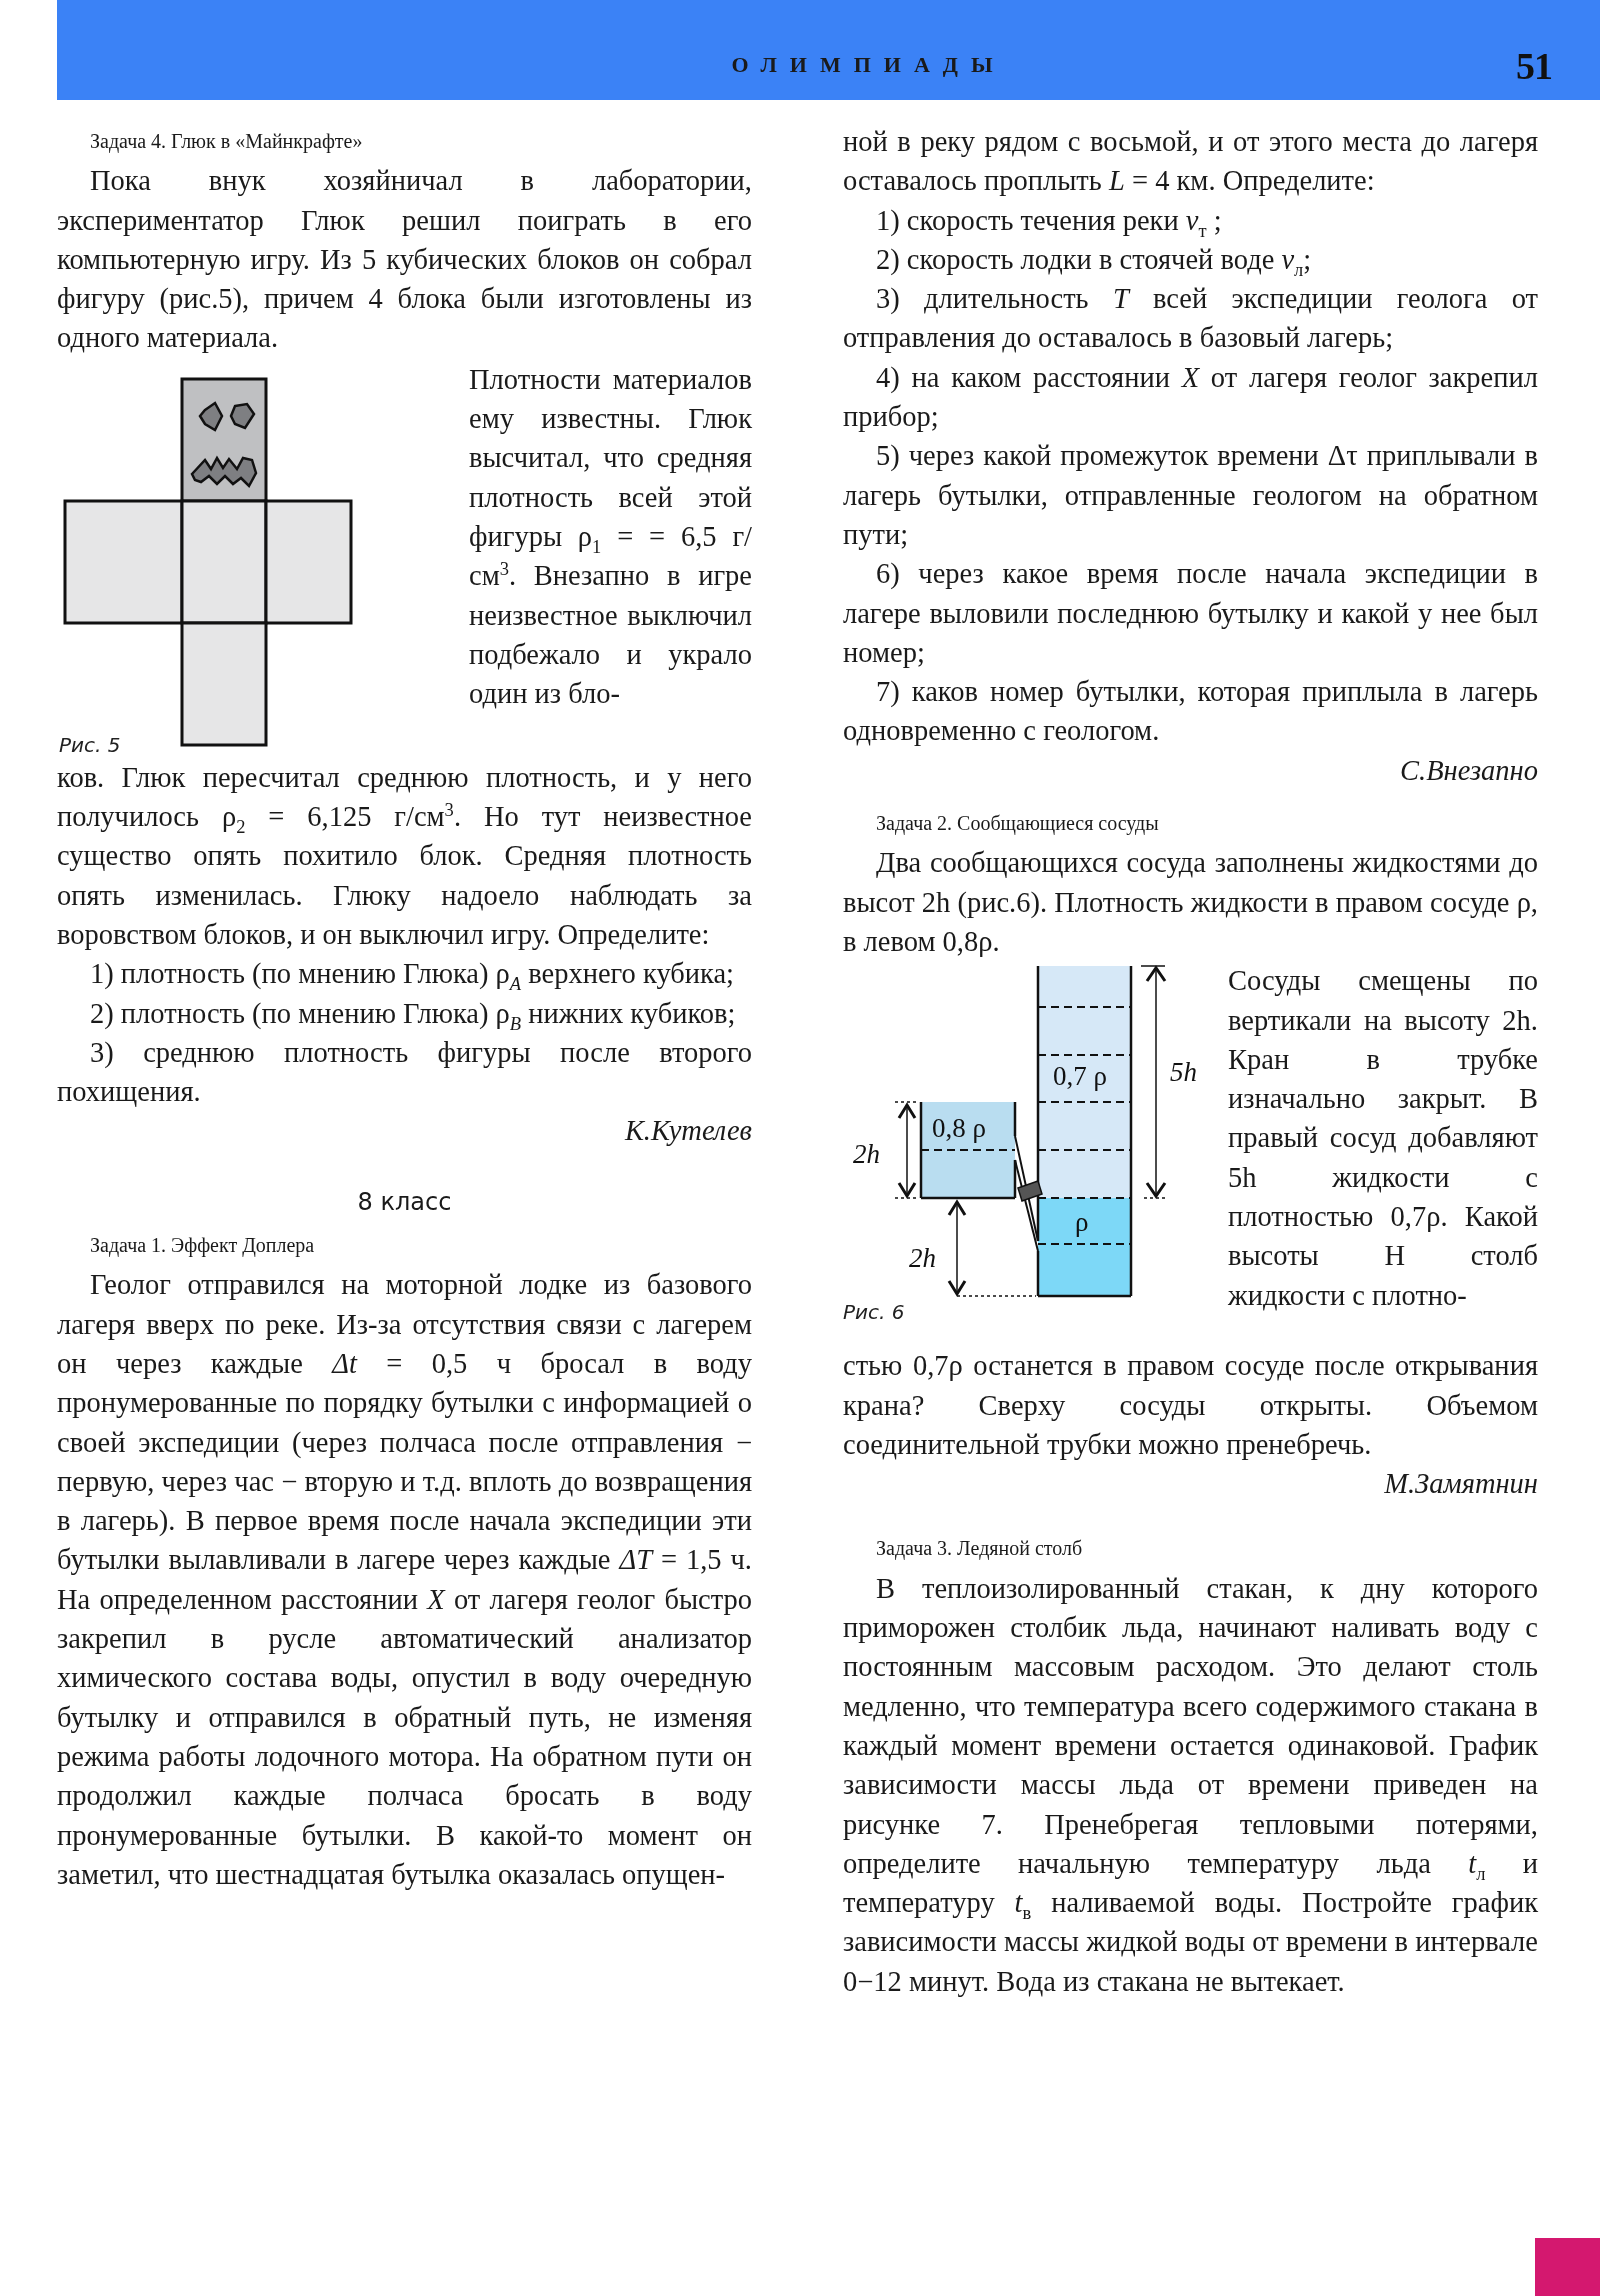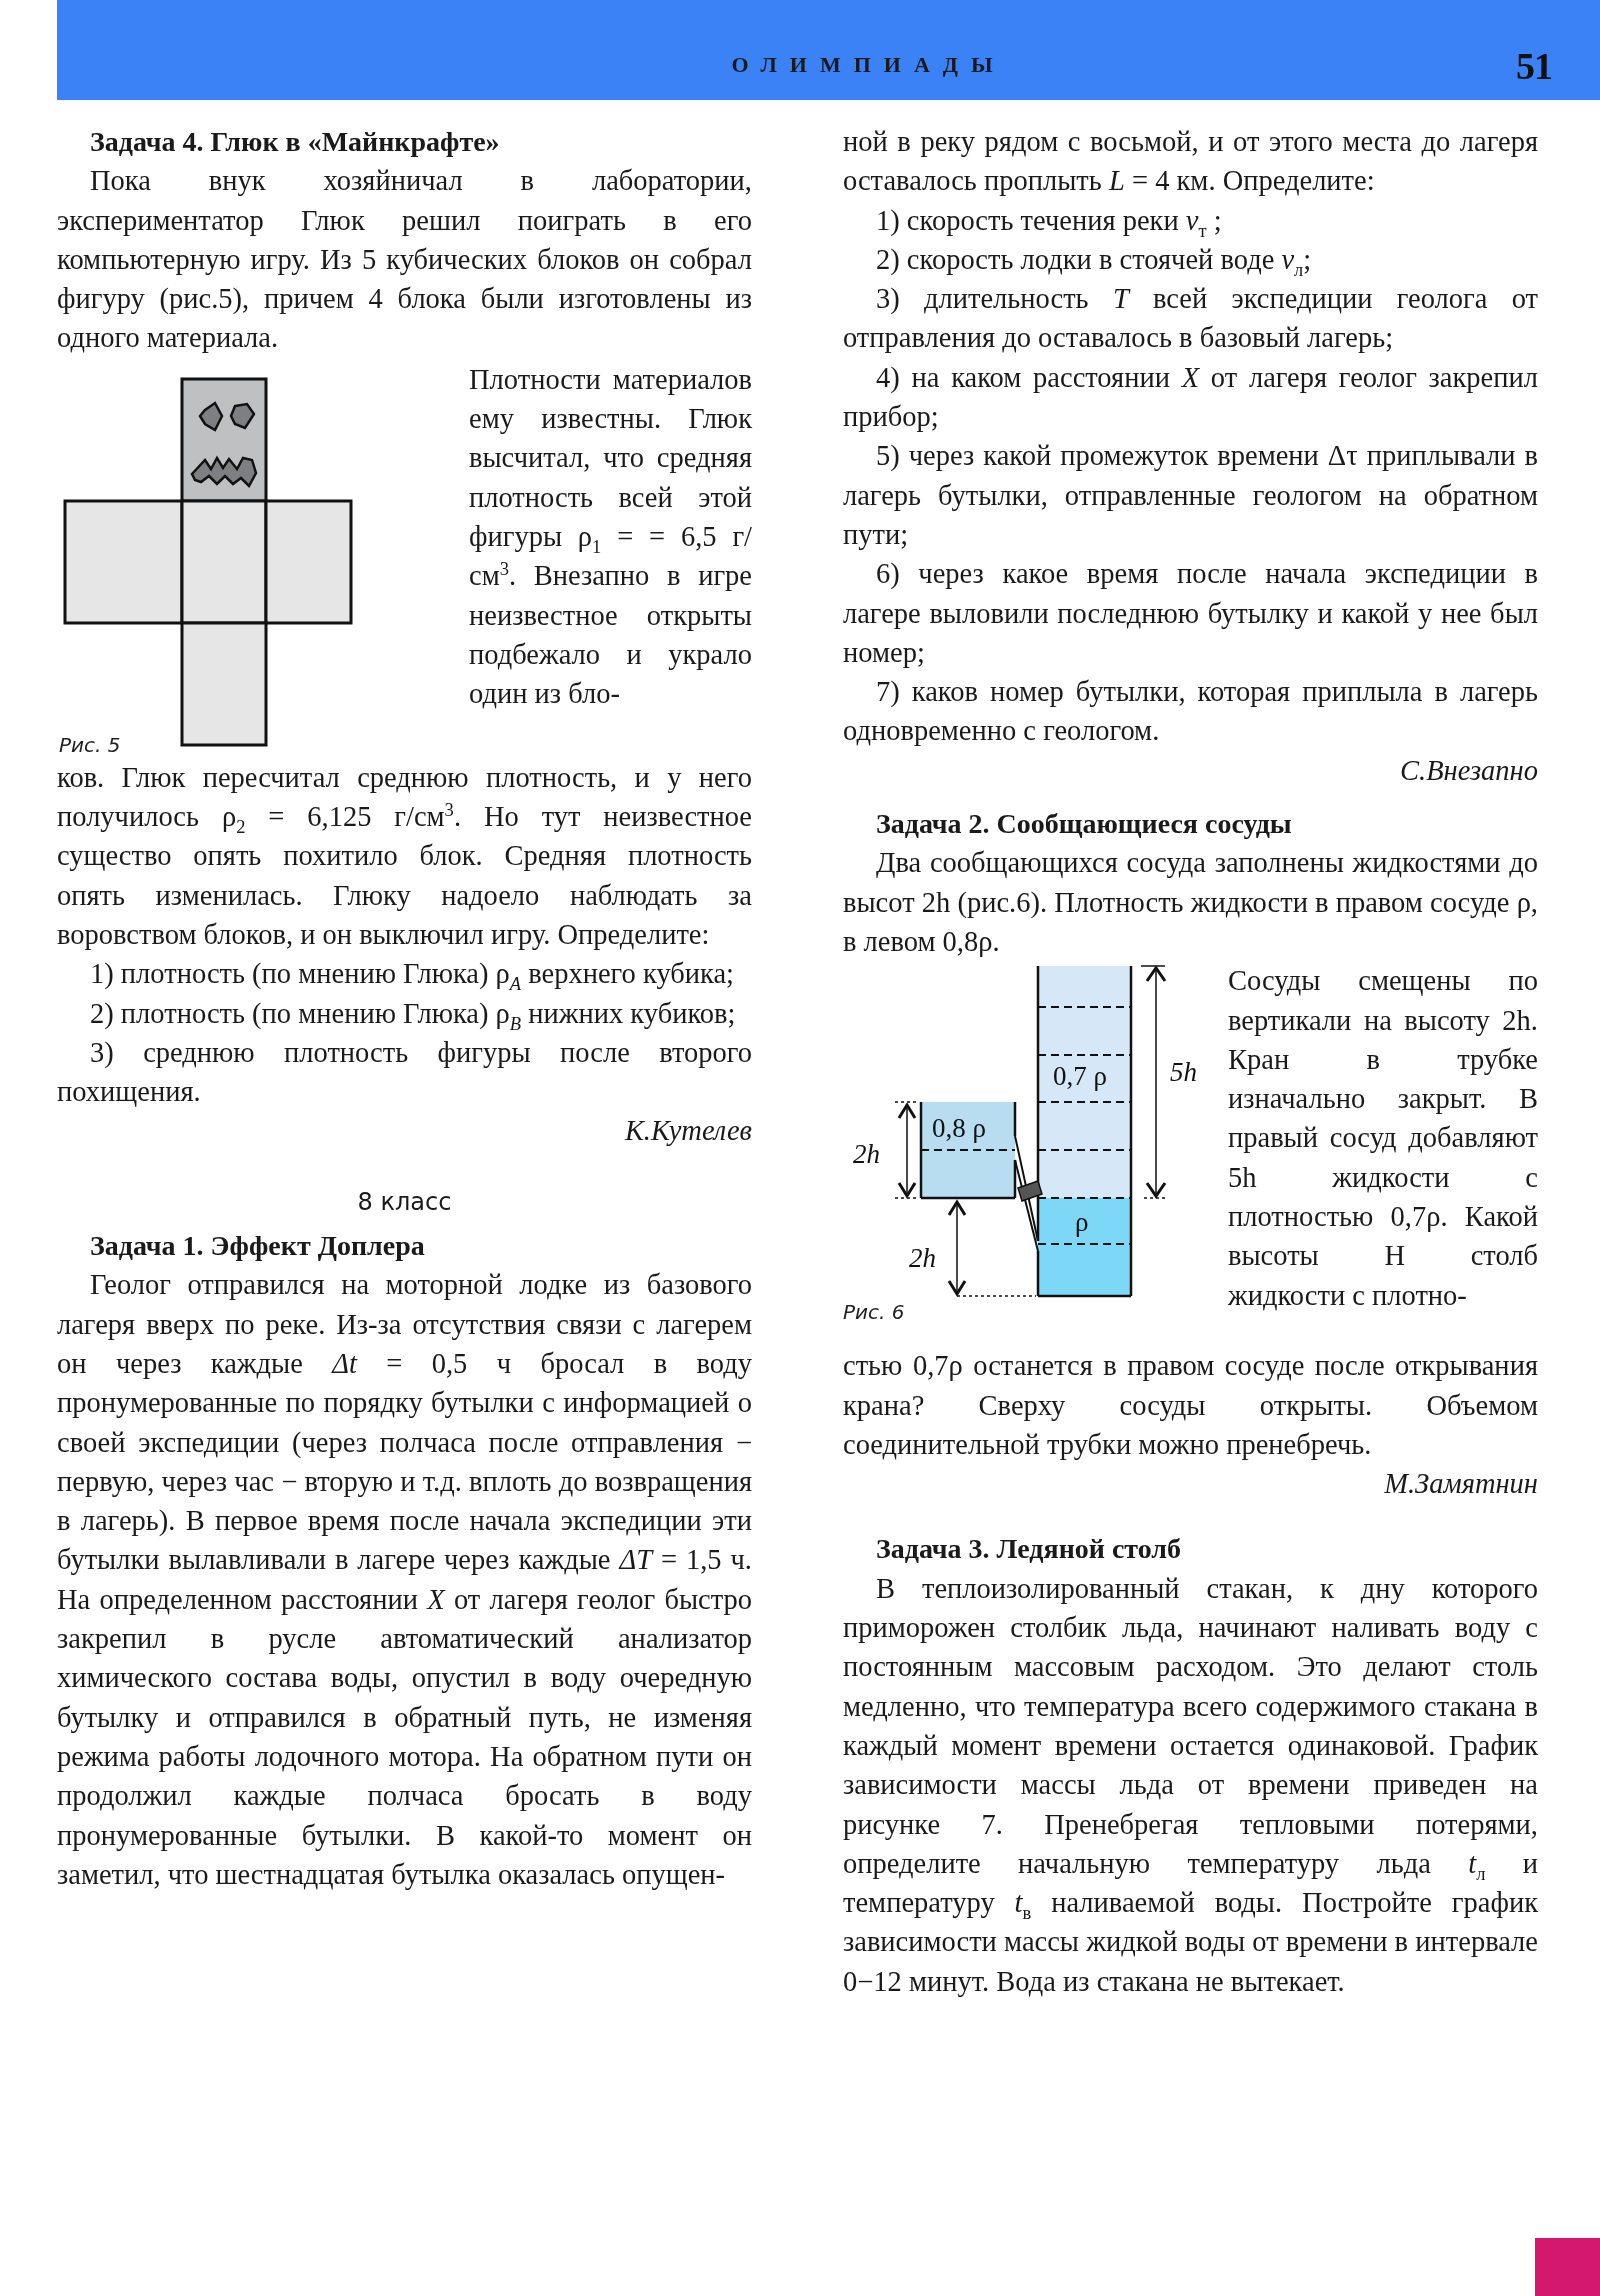--- a/index.html
+++ b/index.html
@@ -10,21 +10,21 @@
   .header-title { position: absolute; left: 0; right: 0; top: 52px; text-align: center; font-size: 22px; letter-spacing: 13px; font-weight: bold; color: #1a1a1a; padding-left: 80px; }
   .page-num { position: absolute; right: 48px; top: 44px; font-size: 38px; font-weight: bold; color: #111; letter-spacing: -1px; }
   .corner-block { position: absolute; left: 1535px; top: 2238px; width: 65px; height: 58px; background: #d4186f; }
 
   .col { position: absolute; font-size: 28.5px; line-height: 39.3px; }
   .col-left { left: 57px; top: 122px; width: 695px; }
   .col-right { left: 843px; top: 122px; width: 695px; }
 
   .p { text-align: justify; text-indent: 33px; }
   .p.noindent { text-indent: 0; }
-  .h { font-weight: bold; padding-left: 33px; font-size: 28px; }
+  .h { font-weight: normal; padding-left: 33px; font-size: 20px; }
   .author { text-align: right; font-style: italic; }
   .grade { text-align: center; font-family: "DejaVu Sans", "Liberation Sans", sans-serif; font-size: 24px; margin-top: 32px; margin-bottom: 4px; }
   .gap-s { height: 14px; }
   .gap-m { height: 26px; }
 
   
   .wrap-row { display: flex; }
   .fig5 { width: 412px; height: 400px; position: relative; flex-shrink: 0; }
   .wrap-text { width: 283px; }
   .fig-caption { font-family: "DejaVu Sans", "Liberation Sans", sans-serif; font-style: italic; font-size: 20px; position: absolute; color: #222; }
@@ -60,21 +60,21 @@
         <path d="M135 116 L148 102 L154 111 L160 100 L166 110 L172 101 L180 111 L186 100 L195 102 L199 115 L192 128 L184 120 L176 126 L168 118 L160 126 L152 118 L144 124 L138 122 Z" fill="#7e7f82" stroke="#111" stroke-width="2.5"></path>
 
         <rect x="8" y="143" width="117" height="122" fill="#e6e6e7" stroke="#111" stroke-width="3"></rect>
         <rect x="125" y="143" width="84" height="122" fill="#e6e6e7" stroke="#111" stroke-width="3"></rect>
         <rect x="209" y="143" width="85" height="122" fill="#e6e6e7" stroke="#111" stroke-width="3"></rect>
 
         <rect x="125" y="265" width="84" height="122" fill="#e6e6e7" stroke="#111" stroke-width="3"></rect>
       </svg>
       <div class="fig-caption" style="left:2px; top:368px;">Рис. 5</div>
     </div>
-    <div class="wrap-text p noindent" style="padding-top:2px;"><span>Плотности материалов ему известны. Глюк высчитал, что средняя плотность всей этой фигуры ρ</span><sub>1</sub><span> = = 6,5 г/см</span><sup>3</sup><span>. Внезапно в игре неизвестное открыты подбежало и украло один из бло-</span></div>
+    <div class="wrap-text p noindent" style="padding-top:2px;"><span>Плотности материалов ему известны. Глюк высчитал, что средняя плотность всей этой фигуры ρ</span><sub>1</sub><span> = = 6,5 г/см</span><sup>3</sup><span>. Внезапно в игре неизвестное выключил подбежало и украло один из бло-</span></div>
   </div>
 
   <div class="p noindent"><span>ков. Глюк пересчитал среднюю плотность, и у него получилось ρ</span><sub>2</sub><span> = 6,125 г/см</span><sup>3</sup><span>. Но тут неизвестное существо опять похитило блок. Средняя плотность опять изменилась. Глюку надоело наблюдать за воровством блоков, и он выключил игру. Определите:</span></div>
   <div class="p"><span>1) плотность (по мнению Глюка) ρ</span><sub class="it">A</sub><span> верхнего кубика;</span></div>
   <div class="p"><span>2) плотность (по мнению Глюка) ρ</span><sub class="it">B</sub><span> нижних кубиков;</span></div>
   <div class="p">3) среднюю плотность фигуры после второго похищения.</div>
   <div class="author">К.Кутелев</div>
 
   <div class="grade">8 класс</div>
 

